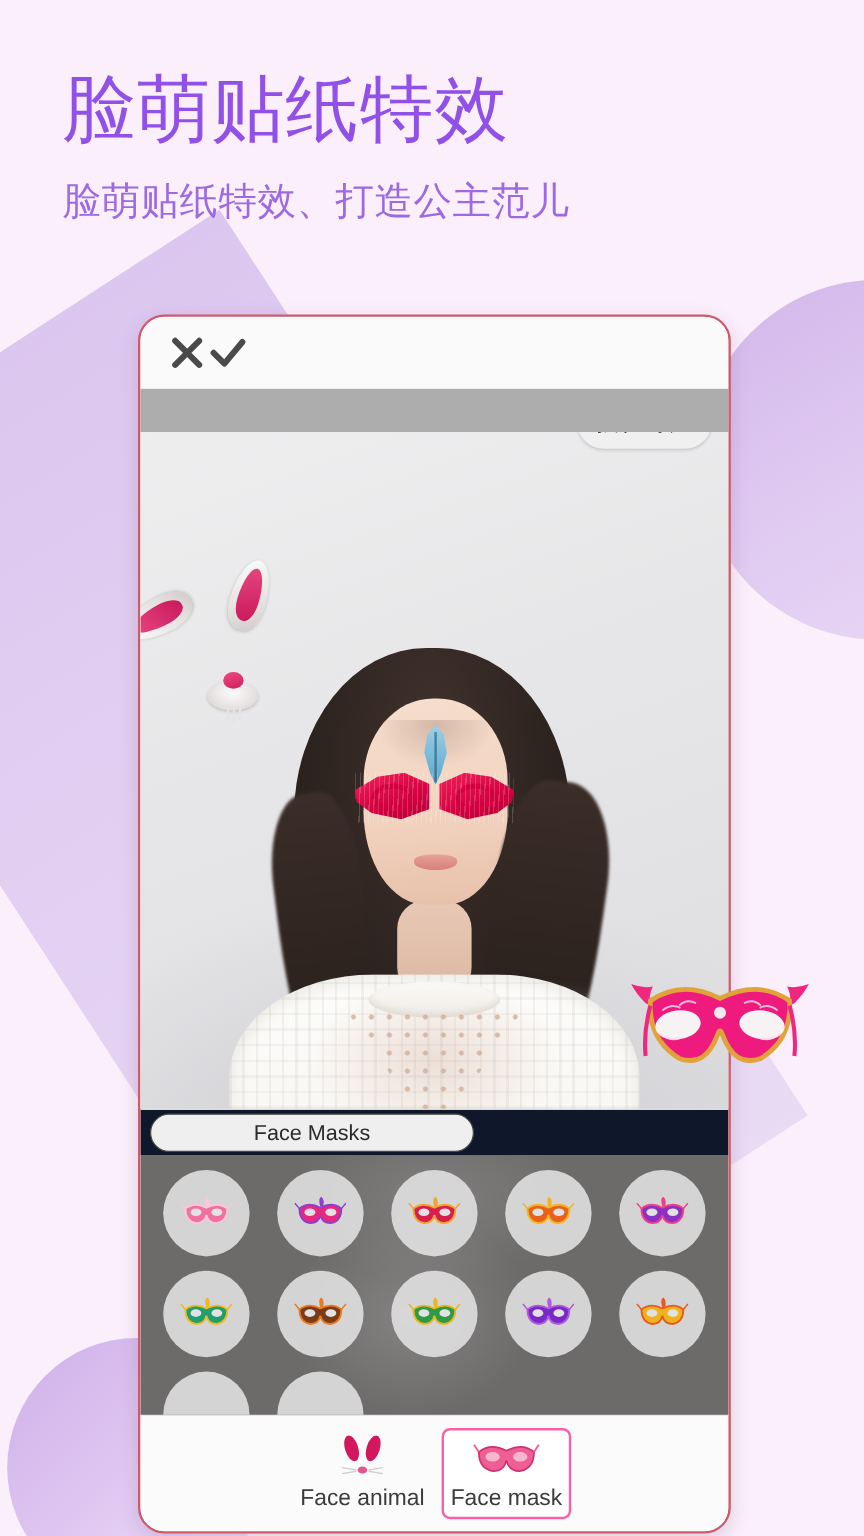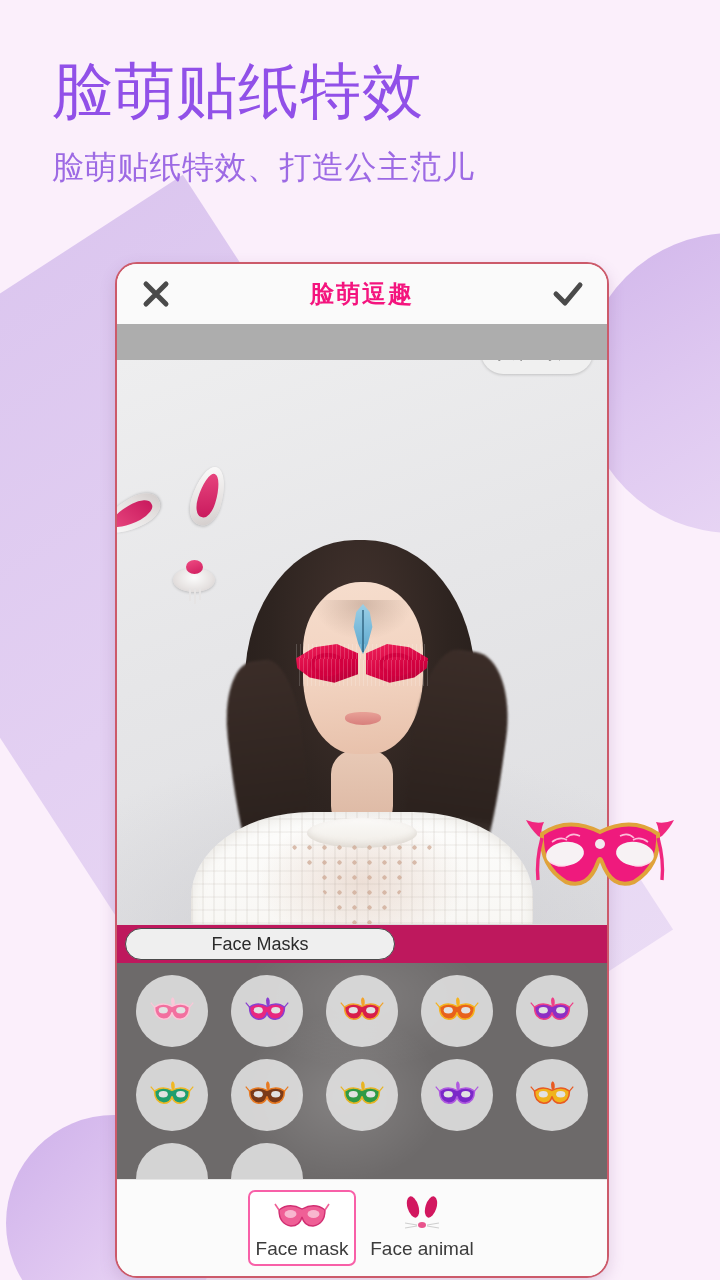--- a/index.html
+++ b/index.html
@@ -358,21 +358,21 @@
     position: absolute;
     top: 4px; left: 0;
     width: 132px; height: 42px;
     background-image: repeating-linear-gradient(92deg, rgba(255,255,255,.18) 0 1px, rgba(0,0,0,0) 1px 4px);
     pointer-events: none;
   }
 
   
   .category-bar {
     flex: 0 0 38px;
-    background: #be185d;
+    background: #0f172a;
     display: flex;
     align-items: center;
     padding: 0 8px;
     border-top: 1px solid #dadada;
   }
   .category-chip {
     width: 268px;
     height: 30px;
     border: 1.5px solid #4a4a4a;
     border-radius: 16px;
@@ -477,21 +477,20 @@
 </div>
 
 <div id="phone">
 
   <div class="appbar">
     <div class="appbar-icon">
       <svg width="30" height="30" viewBox="0 0 30 30">
         <path d="M5 5 L25 25 M25 5 L5 25" stroke="#4a4a4a" stroke-width="5" stroke-linecap="round"></path>
       </svg>
     </div>
-    <div class="appbar-title">脸萌逗趣</div>
     <div class="appbar-icon">
       <svg width="32" height="30" viewBox="0 0 32 30">
         <path d="M4 15 L13 24 L28 6" stroke="#4a4a4a" stroke-width="5" fill="none" stroke-linecap="round" stroke-linejoin="round"></path>
       </svg>
     </div>
   </div>
 
   <div class="graystrip"></div>
 
   <div class="canvas">
@@ -666,41 +665,41 @@
         <div class="sticker-cell">
           <div class="sticker-circle"></div>
         </div>
         <div class="sticker-cell"></div>
         <div class="sticker-cell"></div>
         <div class="sticker-cell"></div>
       </div>
   </div>
 
   <div class="tabbar">
+    <div class="tab">
+      <div class="tab-icon">
+        <svg width="54" height="40" viewBox="0 0 54 40">
+          <ellipse cx="18" cy="11" rx="5.5" ry="11" fill="#d2175f" transform="rotate(-17 18 11)"></ellipse>
+          <ellipse cx="36" cy="11" rx="5.5" ry="11" fill="#d2175f" transform="rotate(17 36 11)"></ellipse>
+          <ellipse cx="27" cy="29" rx="4" ry="3" fill="#e8548c"></ellipse>
+          <path d="M10 27 L22 29 M10 32 L22 30 M44 27 L32 29 M44 32 L32 30" stroke="#cfcfcf" stroke-width="1.2" fill="none"></path>
+        </svg>
+      </div>
+      <div class="tab-label">Face animal</div>
+    </div>
     <div class="tab selected">
       <div class="tab-icon">
         <svg width="58" height="36" viewBox="0 0 58 36">
           <path d="M6 12 Q16 4 29 11 Q42 4 52 12 Q52 26 40 28 Q31 28 29 19 Q27 28 18 28 Q6 26 6 12 Z" fill="#ef5f96" stroke="#d12f72" stroke-width="1.4"></path>
           <ellipse cx="17.5" cy="16" rx="6" ry="4" fill="#ffffff" opacity=".55"></ellipse>
           <ellipse cx="40.5" cy="16" rx="6" ry="4" fill="#ffffff" opacity=".55"></ellipse>
           <path d="M6 12 L2 6 M52 12 L56 6" stroke="#ef5f96" stroke-width="1.6" fill="none"></path>
         </svg>
       </div>
       <div class="tab-label">Face mask</div>
-    </div>
-    <div class="tab">
-      <div class="tab-icon">
-        <svg width="54" height="40" viewBox="0 0 54 40">
-          <ellipse cx="18" cy="11" rx="5.5" ry="11" fill="#d2175f" transform="rotate(-17 18 11)"></ellipse>
-          <ellipse cx="36" cy="11" rx="5.5" ry="11" fill="#d2175f" transform="rotate(17 36 11)"></ellipse>
-          <ellipse cx="27" cy="29" rx="4" ry="3" fill="#e8548c"></ellipse>
-          <path d="M10 27 L22 29 M10 32 L22 30 M44 27 L32 29 M44 32 L32 30" stroke="#cfcfcf" stroke-width="1.2" fill="none"></path>
-        </svg>
-      </div>
-      <div class="tab-label">Face animal</div>
     </div>
   </div>
 
 </div>
 
 <svg id="floating-mask" width="160" height="130" viewBox="0 0 160 130" style="position:absolute;left:520px;top:800px;z-index:6;">
   <path d="M18 36 Q10 28 6 20 Q16 24 24 22 Q20 30 22 38 Z" fill="#f0277f"></path>
   <path d="M142 36 Q150 28 154 20 Q144 24 136 22 Q140 30 138 38 Z" fill="#f0277f"></path>
   <path d="M22 34 Q48 16 80 32 Q112 16 138 34 Q140 66 114 82 Q92 90 82 62 Q80 56 78 62 Q68 90 46 82 Q20 66 22 34 Z" fill="#ef1a7d" stroke="#e0a33a" stroke-width="4"></path>
   <ellipse cx="45" cy="54" rx="19" ry="12" fill="#f7f2f4" transform="rotate(-8 45 54)"></ellipse>

